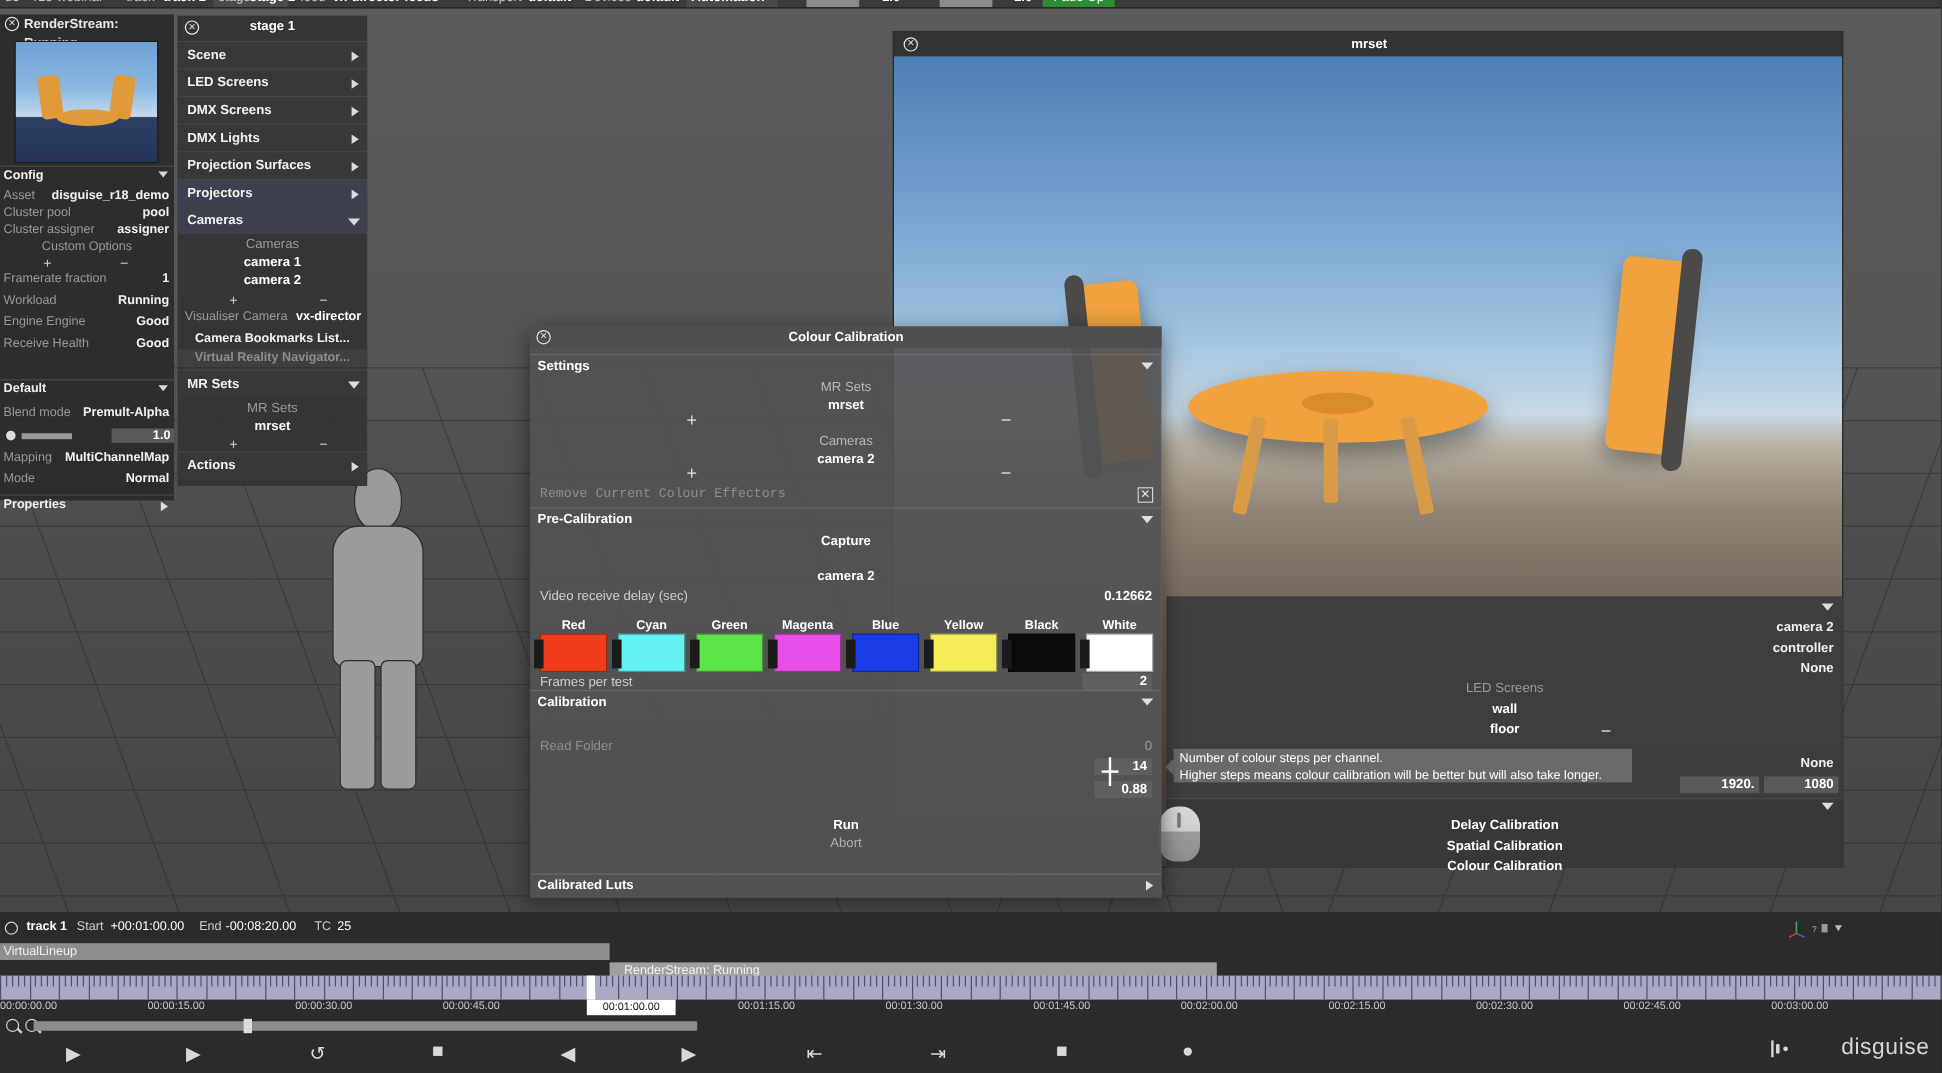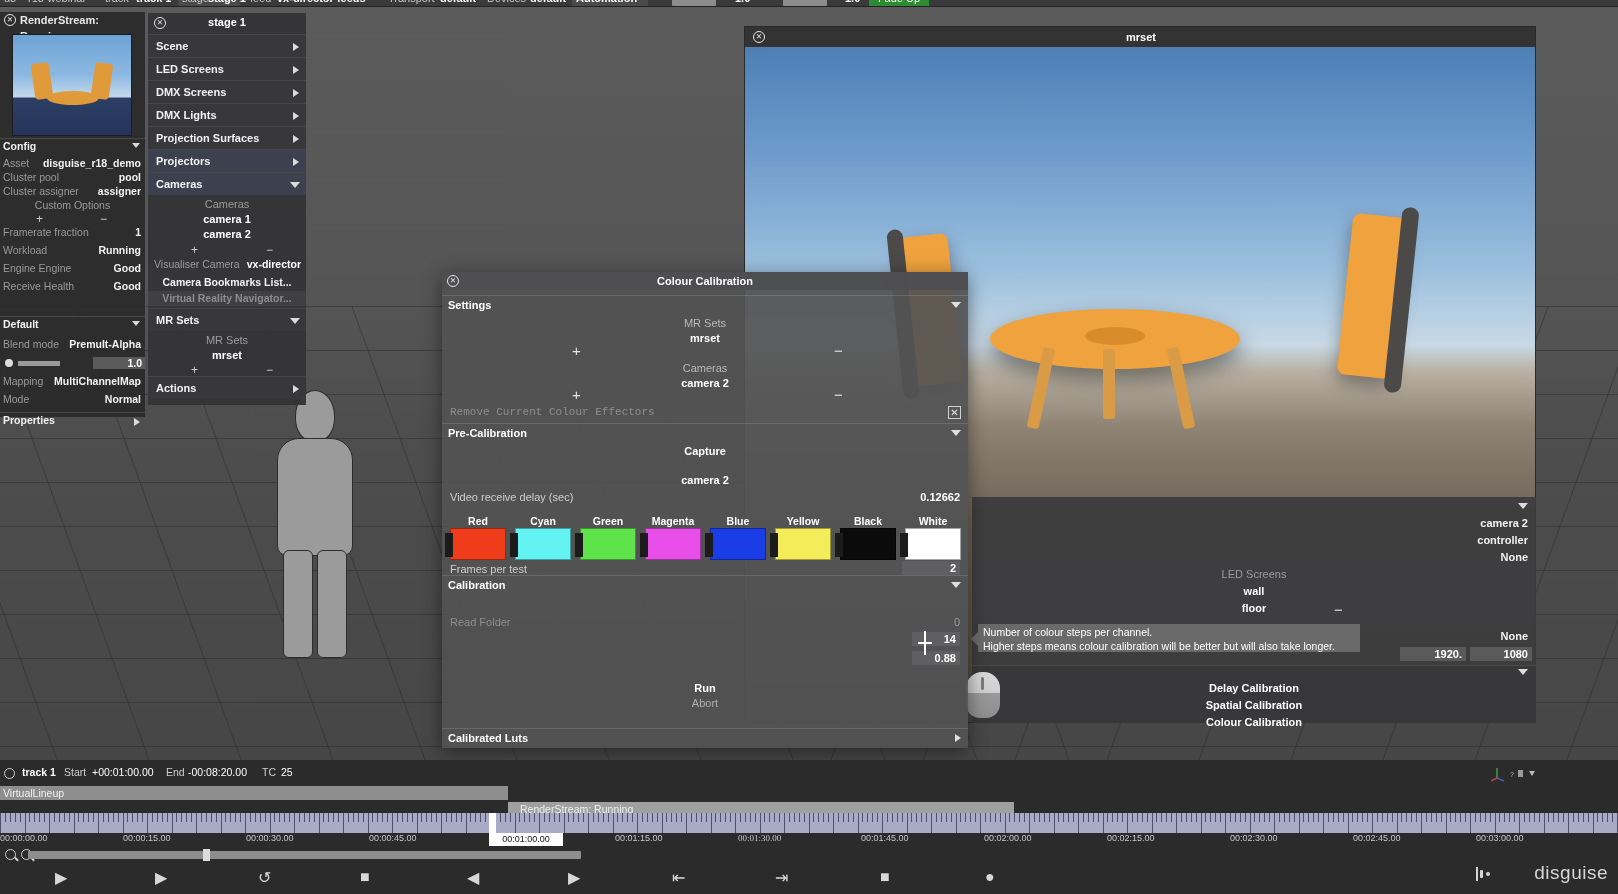--- a/index.html
+++ b/index.html
@@ -931,21 +931,21 @@
       <i class="tick" style="left: 1612.1px; height: 9px;"></i>
       <i class="tick" style="left: 1617px; height: 20px;"></i>
     </div>
   <div class="ruler-lbls" id="rulerlbls">
       <span class="rl" style="left: 0px;">00:00:00.00</span>
       <span class="rl" style="left: 123px;">00:00:15.00</span>
       <span class="rl" style="left: 246px;">00:00:30.00</span>
       <span class="rl" style="left: 369px;">00:00:45.00</span>
       <span class="rl" style="left: 492px;">00:01:00.00</span>
       <span class="rl" style="left: 615px;">00:01:15.00</span>
-      <span class="rl" style="left: 738px; font-family: Liberation Serif, serif;">00:01:30.00</span>
+      <span class="rl" style="left: 738px;">00:01:30.00</span>
       <span class="rl" style="left: 861px;">00:01:45.00</span>
       <span class="rl" style="left: 984px;">00:02:00.00</span>
       <span class="rl" style="left: 1107px;">00:02:15.00</span>
       <span class="rl" style="left: 1230px;">00:02:30.00</span>
       <span class="rl" style="left: 1353px;">00:02:45.00</span>
       <span class="rl" style="left: 1476px;">00:03:00.00</span>
     </div>
   <div class="playhead" style="left:489px;top:813px;height:20px;"></div>
   <div class="ph-box" style="left:489px;width:74px;">00:01:00.00</div>
 

